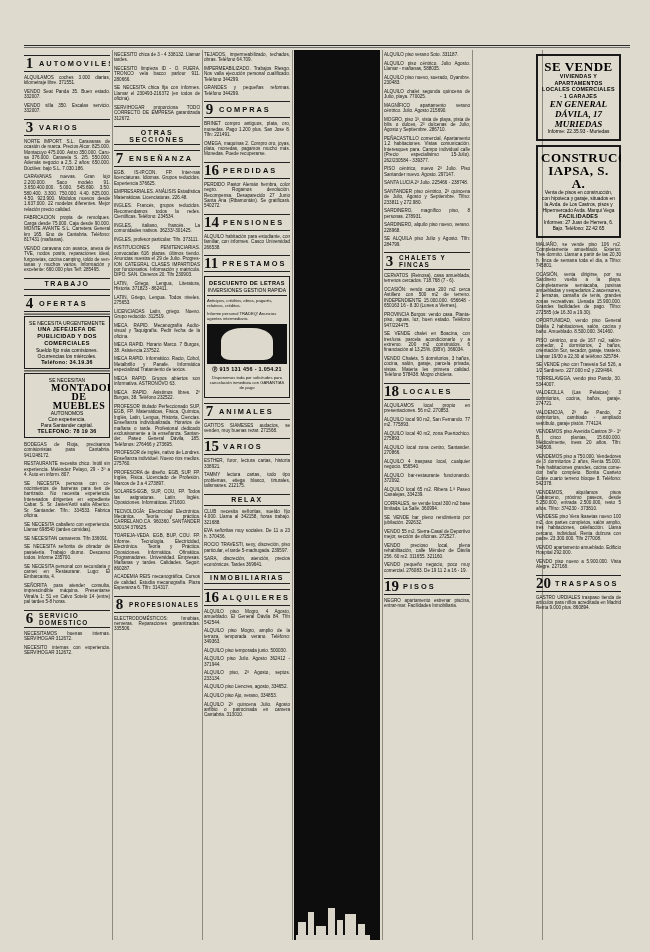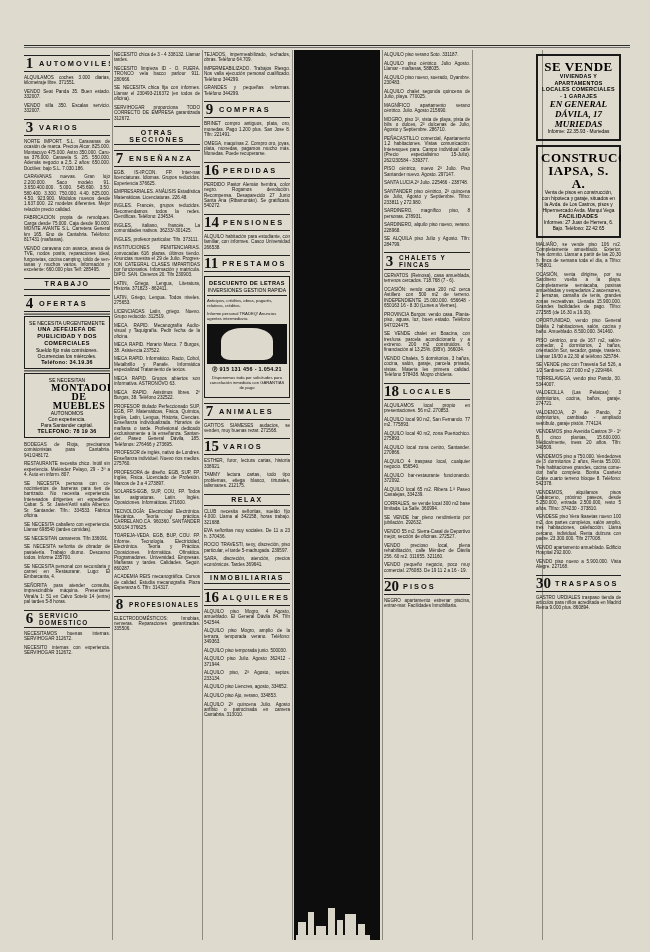--- a/index.html
+++ b/index.html
@@ -414,21 +414,21 @@
       <p class="ad">ALQUILO 4 traspaso local, cualquier negocio. 656540.</p>
       <p class="ad">ALQUILO bar-restaurante fun­cionando. 372092.</p>
       <p class="ad">ALQUILO local 65 m2. Ribera 1.ª Pa­seo Canalejas, 334239.</p>
       <p class="ad">CORRALES, se vende local 300 m2 base limitada. La Sal­le. 360994.</p>
       <p class="ad">SE VENDE bar pleno rendi­miento por jubilación. 292632.</p>
       <p class="ad">VENDO 55 m2. Sierra-Casal de Deportivo mejor, sección de oficinas. 272527.</p>
       <p class="ad">VENDO precioso local, plena rehabilitación, calle Méndez de Dávila 256. 60 m2. 311655. 321160.</p>
       <p class="ad">VENDO pequeño negocio, poco muy comercial. 276083. De 19 11 2 a 16 - 19.</p>
 
       <div class="sec">
-        <span class="secnum">20</span>
+        <span class="secnum">19</span>
         <span class="sectitle">PISOS</span>
       </div>
       <p class="ad">NEGRO apartamento estrenar piscina, entrar-mar. Facilidades Inmobiliaria.</p>
     </div>
 
     <div class="col c6" style="left:450px;width:66px"></div>
 
     <div class="col c7" style="left:512px;width:85px">
       <div class="bigbox">
         <div class="t1">SE VENDE</div>
@@ -453,19 +453,19 @@
       <p class="ad">VALDECILLA (Las Pelaicas): 3 dormitorios, cocina, baños, ga­raje. 274721.</p>
       <p class="ad">VALDENOJA, 2ª de Pando, 2 dormitorios, cambiado - amplia­do vestíbulo, garaje pistón. 774124.</p>
       <p class="ad">VENDEMOS piso Avenida Cas­tros 3ª - 1º B, cinco plantas, 15.600.000. Médica/mente, ine­ss 20 años. Tlfn: 340509.</p>
       <p class="ad">VENDEMOS piso a 750.000. Vendedores de 3 dormitorios 2 años, Renta 55.000. Tres habi­taciones grandes, cocina come­dor baño completo. Bonita Cuarteto Coste cuarto terreno bloque 8. Teléfono: 542378.</p>
       <p class="ad">VENDEMOS, alquilamos pisos Cabárceno, próximo paseos, desde 5.250.000, entrada 2.500.000, resto 5 años. Tlfno: 374230 - 373810.</p>
       <p class="ad">VENDESE piso Vera Ikasetas nuevo 100 m2, dos partes completos, salón amplio, tres habitaciones, calefacción. Llama cercano, in­dividual. Renta dulzura con pa­dre. 23.300.000. Tlfn 277008.</p>
       <p class="ad">VENDO apartamento amuebla­do. Edificio Hospital 292.000.</p>
       <p class="ad">VENDO piso nuevo a 5.900.000. Vista Alegre. 227168.</p>
 
       <div class="sec">
-        <span class="secnum">30</span>
+        <span class="secnum">20</span>
         <span class="sectitle">TRASPASOS</span>
       </div>
       <p class="ad">GASTRO URDIALES traspaso tienda de artículos para niños acreditada en Madrid Renta 9.000 plus. 860894.</p>
     </div>
   </div>
 </div>
 
 </body></html>

